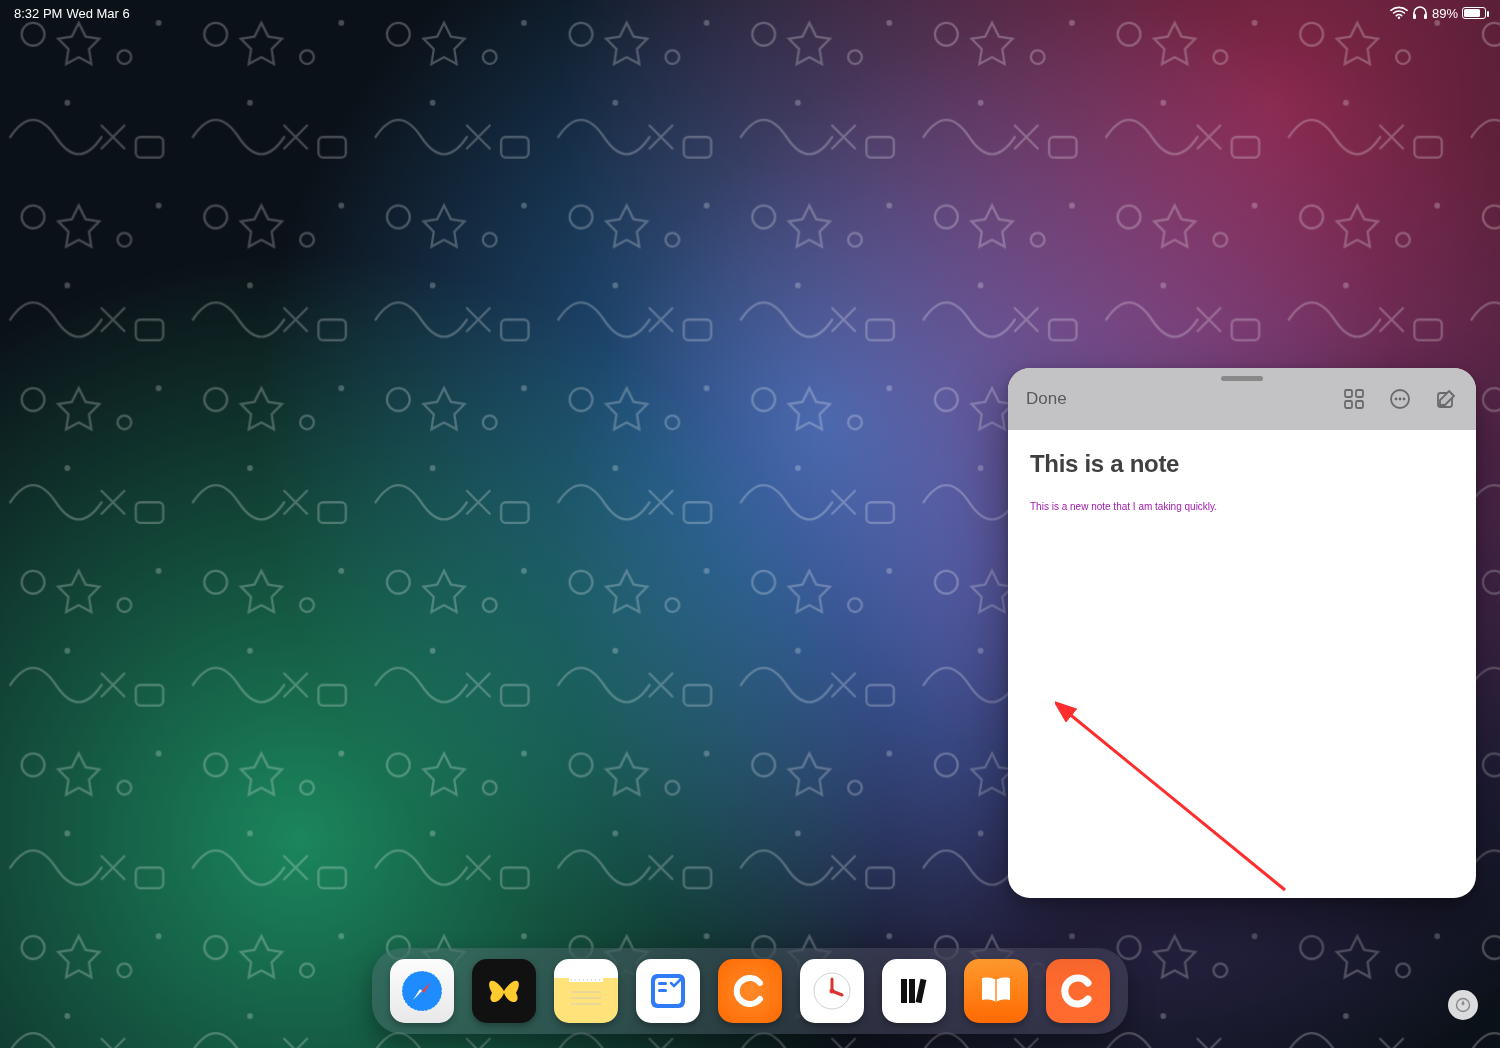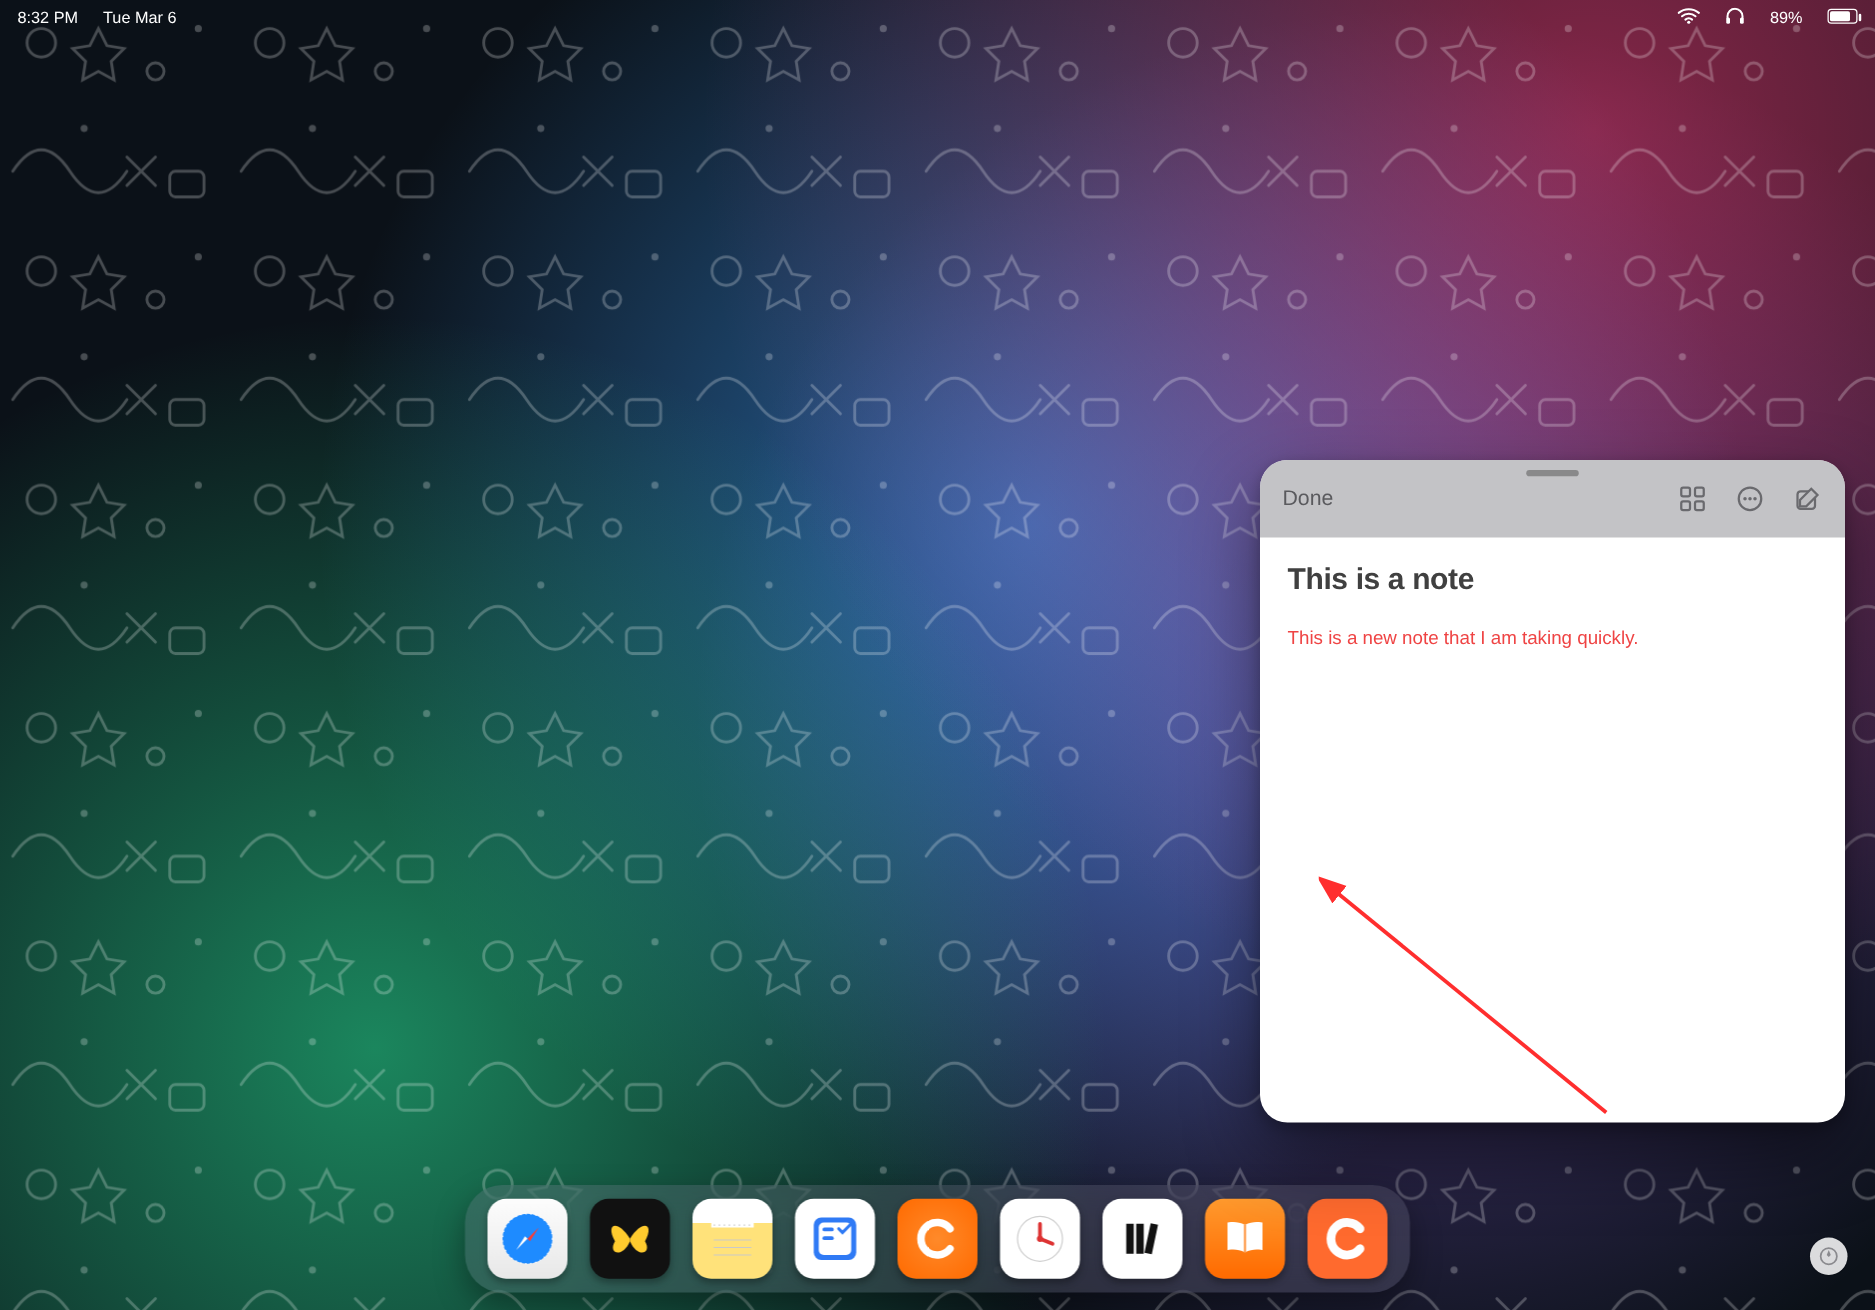--- a/index.html
+++ b/index.html
@@ -25,21 +25,21 @@
 
   
   .status-bar {
     position: absolute; top: 0; left: 0; right: 0;
     height: 26px;
     display: flex; justify-content: space-between; align-items: center;
     padding: 0 14px;
     color: #fff; font-size: 13px; font-weight: 500;
     z-index: 50;
   }
-  .status-left, .status-right { display:flex; align-items:center; gap:20px;text-align:right; }
+  .status-left, .status-right { display:flex; align-items:center; gap:4px;text-align:right; }
   .status-right .ic { display:inline-flex; align-items:center; }
   .battery {
     display:inline-flex; align-items:center; gap:3px;
   }
   .battery-body {
     width:24px; height:12px; border:1.5px solid #fff; border-radius:3px; position:relative;
   }
   .battery-body::after{
     content:""; position:absolute; right:-4px; top:3px; width:2.5px; height:6px; background:#fff; border-radius:1px;
   }
@@ -100,21 +100,21 @@
   }
   .qn-grabber{
     position:absolute; top:8px; left:50%; transform:translateX(-50%);
     width:42px; height:5px; border-radius:3px; background: rgba(90,90,90,0.55);
   }
   .qn-done { font-size:17px; color:#5a5a5e; font-weight:500; cursor:pointer; }
   .qn-actions { display:flex; align-items:center; gap:22px; }
   .qn-actions .btn { width:24px; height:24px; color:#666; cursor:pointer; display:inline-flex; align-items:center; justify-content:center;}
   .qn-body { padding: 20px 22px; flex:1; }
   .qn-title { font-size:24px; font-weight:700; color:#404040; margin-bottom:22px; letter-spacing:-0.3px;}
-  .qn-text  { font-size:15px; color:#ef4444; line-height:1.4; }
+  .qn-text  { font-size:10px; color:#a21caf; line-height:1.4; }
 
   
   .pencil-bubble{
     position:absolute; right:22px; bottom:28px;
     width:30px; height:30px; border-radius:50%;
     background: rgba(255,255,255,0.85);
     display:flex; align-items:center; justify-content:center;
     z-index:70; box-shadow:0 0 0 1px rgba(0,0,0,0.08);
   }
 
@@ -142,21 +142,21 @@
         </g>
       </pattern>
     </defs>
     <rect width="100%" height="100%" fill="url(#dood)"></rect>
   </svg>
 </div>
 
 <div class="status-bar">
   <div class="status-left">
     <span>8:32 PM</span>
-    <span>Tue Mar 6</span>
+    <span>Wed Mar 6</span>
   </div>
   <div class="status-right">
     <span class="ic">
       <svg width="18" height="14" viewBox="0 0 20 14">
           <g fill="none" stroke="#fff" stroke-width="1.8" stroke-linecap="round">
             <path d="M1 4 A14 14 0 0 1 19 4"></path>
             <path d="M4 7 A9 9 0 0 1 16 7"></path>
             <path d="M7 10 A4.5 4.5 0 0 1 13 10"></path>
           </g>
           <circle cx="10" cy="12.3" r="1.4" fill="#fff"></circle>

